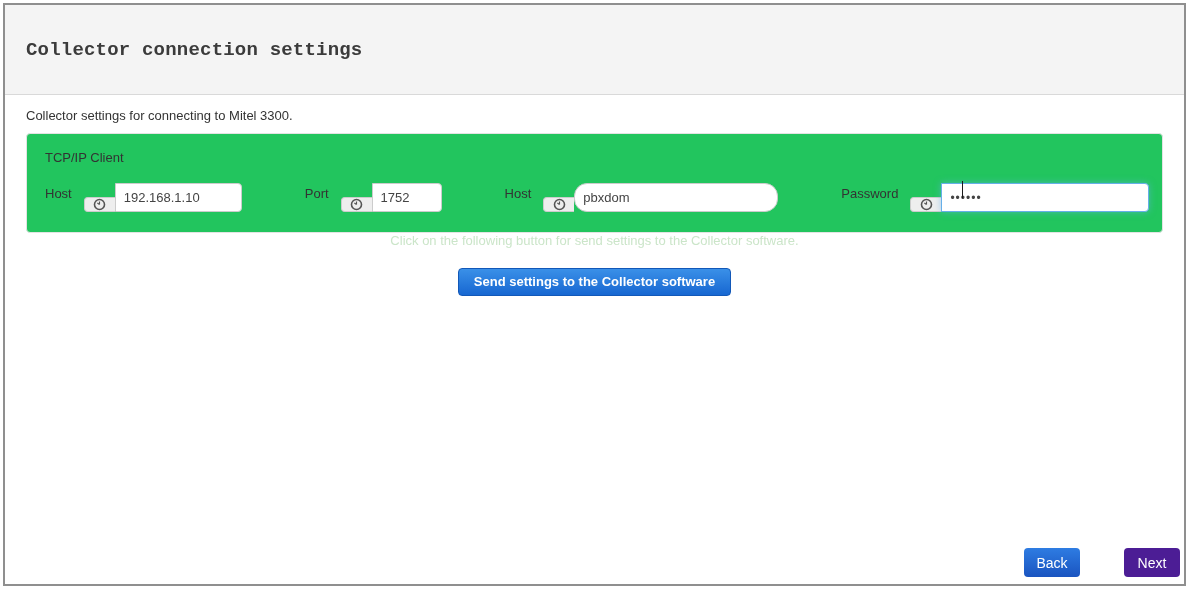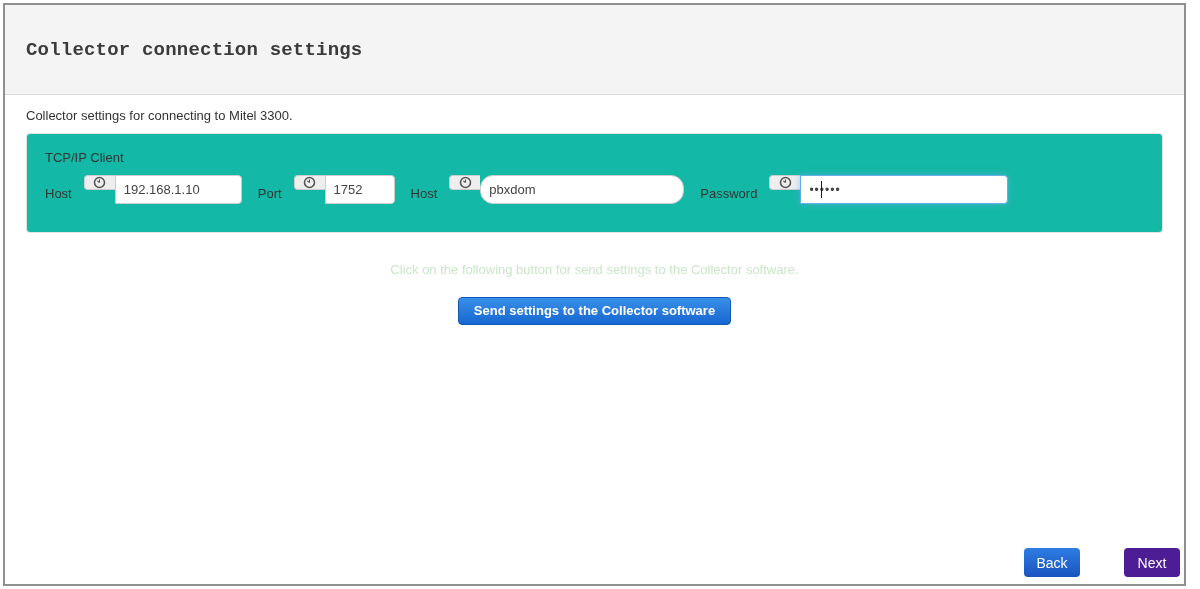--- a/index.html
+++ b/index.html
@@ -16,30 +16,30 @@
     height:90px; background:#f4f4f4; border-bottom:1px solid #d9d9d9;
     display:flex; align-items:center; padding-left:21px;font-family:Liberation Mono, monospace;
   }
   .panel-title { font-size:19px; font-weight:bold; color:#3b3b3b; letter-spacing:0.2px; }
 
   
   .panel-body { padding:11px 21px 0 21px; }
   .intro-line { font-size:13px; color:#333; line-height:19px; }
 
   .well {
-    margin-top:8px; background:#14b8a6; border:1px solid #e3e3e3;
+    margin-top:8px; background:#22c55e; border:1px solid #e3e3e3;
     border-radius:4px; padding:16px 18px 20px 18px;
   }
   .group-title { font-size:13px; color:#333; margin-bottom:10px; }
 
-  .form-row { display:flex; align-items:center; }
+  .form-row { display:flex; align-items:center;gap:47px; }
   .field { display:flex; align-items:center; margin-right:16px; }
   .field-label { font-size:13px; color:#333; margin-right:12px; white-space:nowrap; }
 
-  .input-group { display:flex; align-items:flex-start; height:37px; }
+  .input-group { display:flex; align-items:flex-end; height:37px; }
   .input-addon {
     width:31px; background:#eeeeee; border:1px solid #cccccc; border-right:none;
     border-radius:4px 0 0 4px; display:flex; align-items:center; justify-content:center;
     color:#555;
   }
   .input-addon svg { display:block; }
   .text-input {
     height:29px; border:1px solid #cccccc; border-radius:0 4px 4px 0;
     padding:0 8px; font-size:13px; color:#444; background:#ffffff; outline:none;
     font-family:"Liberation Sans", sans-serif;
@@ -48,21 +48,21 @@
 
   .pass-wrap { position:relative; display:flex; }
   .text-input.focused {
     border-color:#66afe9;
     box-shadow:0 0 7px rgba(102,175,233,.55);
     letter-spacing:1px; font-size:12px;
   }
   .caret-bar { position:absolute; left:52px; top:6px; height:17px; width:1px; background:#1a1a1a; }
 
   
-  .hint { margin-top:29px; text-align:center; font-size:13px; color:#cbe5c9; }
+  .hint { text-align:center; font-size:13px; color:#cbe5c9; }
   .send-row { margin-top:20px; text-align:center;text-decoration:underline; }
   .btn-send {
     display:inline-block; border:1px solid #1258b8; border-radius:4px;
     background:linear-gradient(#3a90e8, #1767d1);
     color:#ffffff; font-size:13px; font-weight:bold;
     padding:5px 15px 6px 15px; cursor:pointer;
     font-family:"Liberation Sans", sans-serif;
   }
 
   

